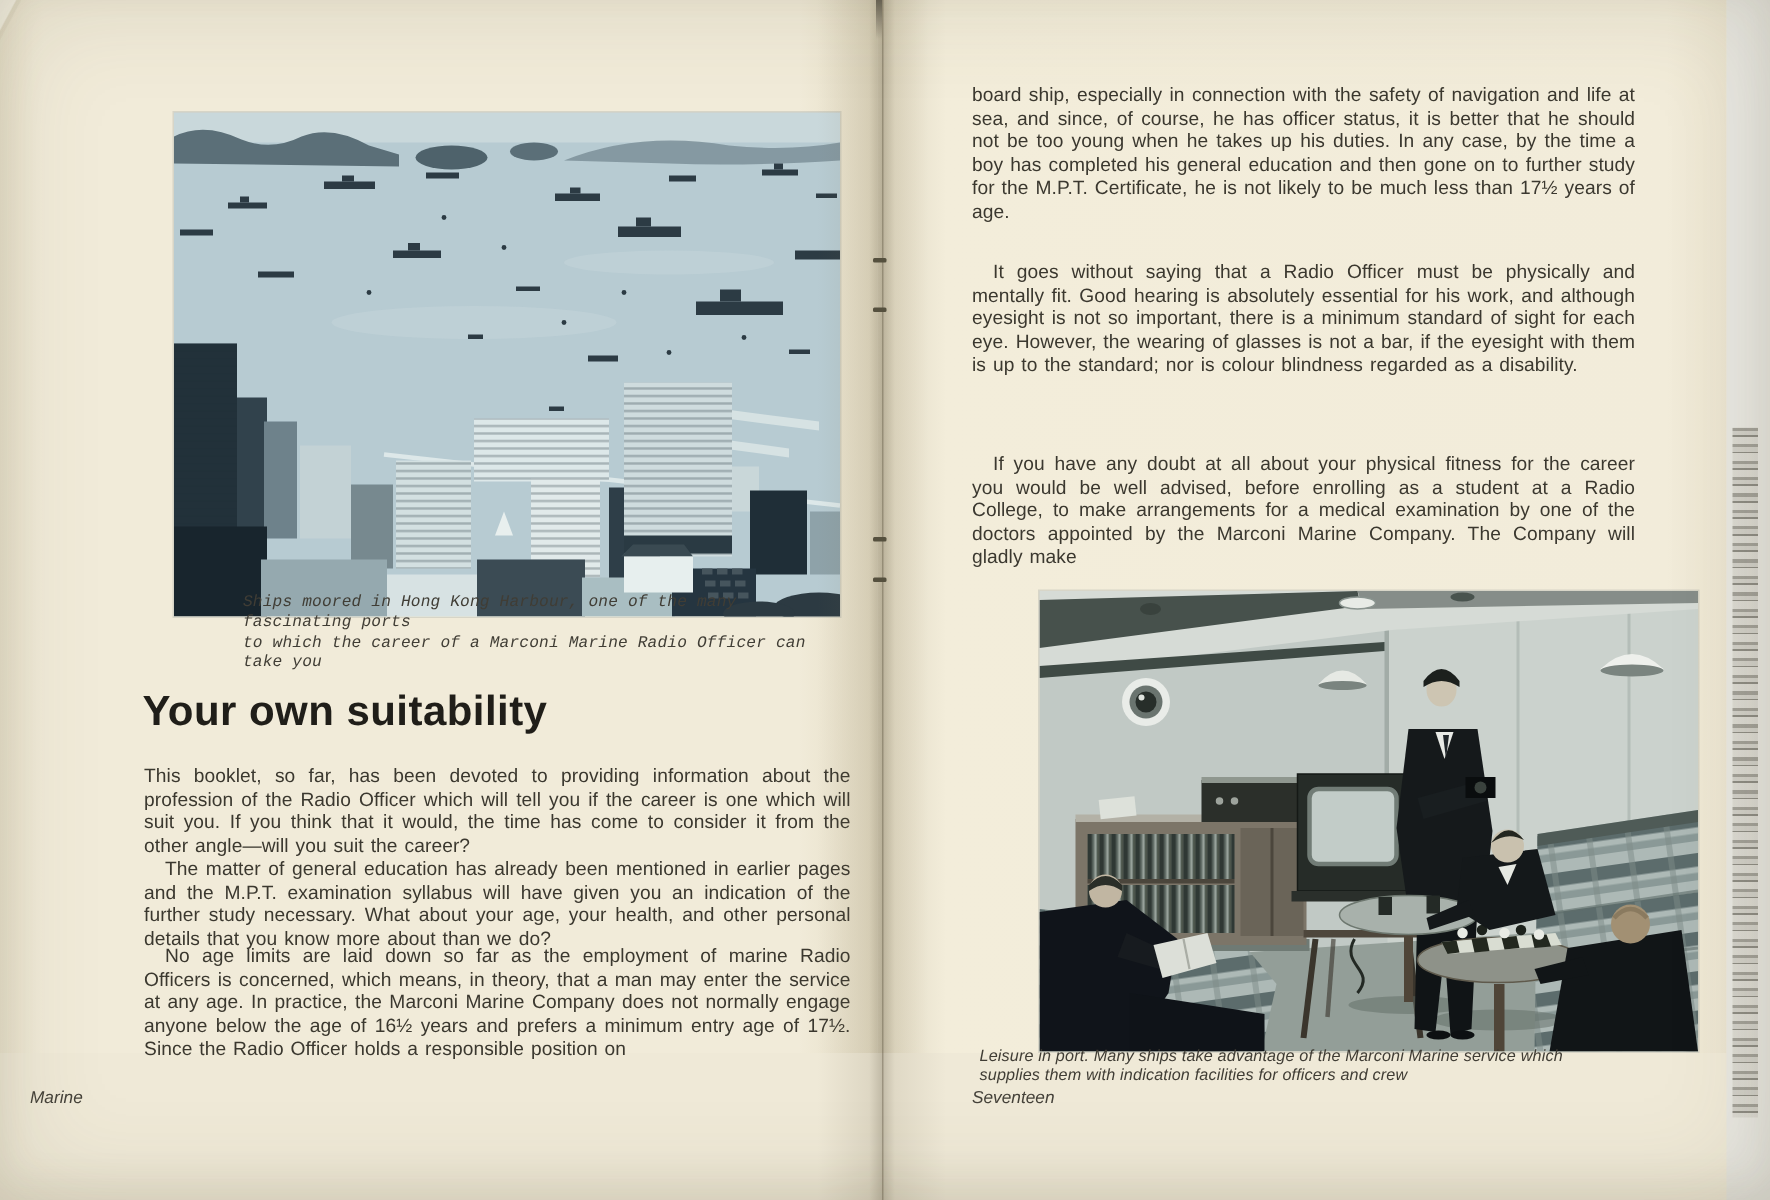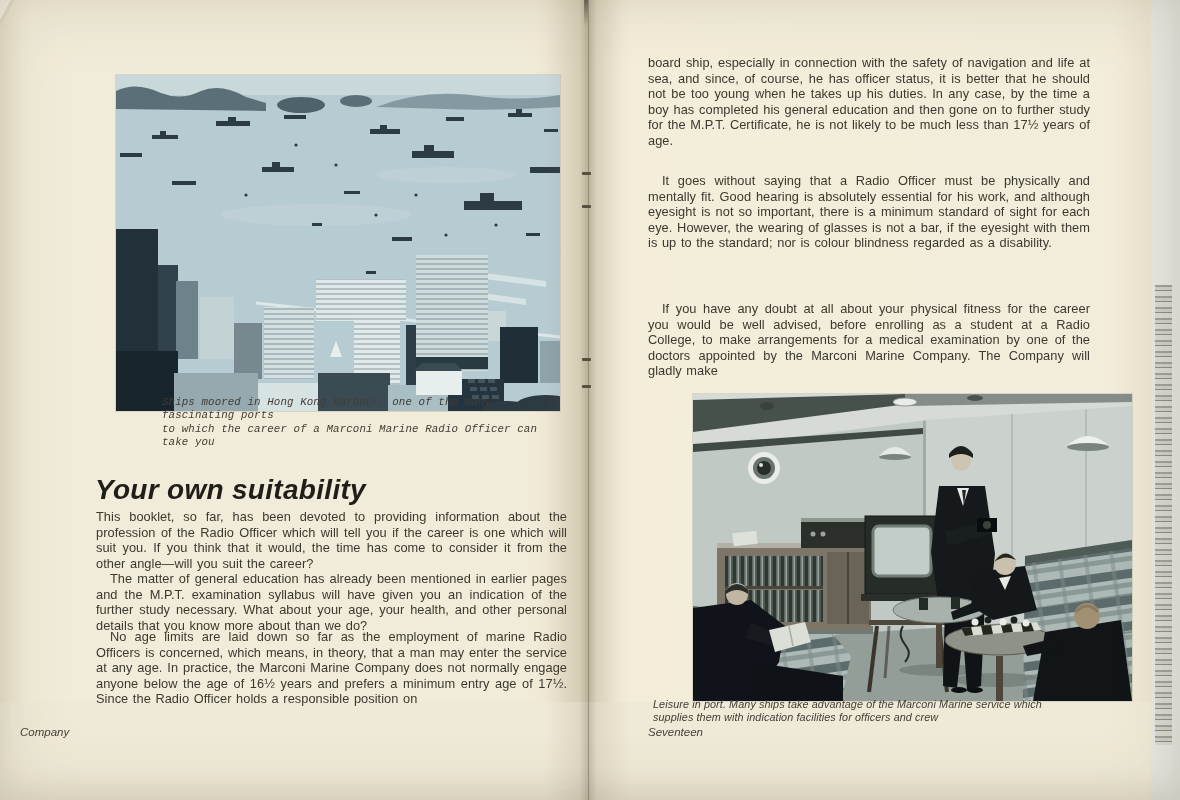--- a/index.html
+++ b/index.html
@@ -146,27 +146,27 @@
           <ellipse cx="390" cy="334" rx="24" ry="8" fill="#2c3a42"></ellipse>
         </g>
       </svg>
     </figure>
 
     <div class="caption" style="left:162px;top:396px;width:380px;font-family:Liberation Mono, monospace;">
       <div>Ships moored in Hong Kong Harbour, one of the many fascinating ports</div>
       <div>to which the career of a Marconi Marine Radio Officer can take you</div>
     </div>
 
-    <h1 class="heading" style="left:95px;top:474px;font-style:italic;">Your own suitability</h1>
+    <h1 class="heading" style="left:95px;top:458px;">Your own suitability</h1>
 
     <p class="para" style="left:96px;top:509px;width:471px;">This booklet, so far, has been devoted to providing information about the profession of the Radio Officer which will tell you if the career is one which will suit you. If you think that it would, the time has come to consider it from the other angle—will you suit the career?</p>
     <p class="para ind" style="left:96px;top:571px;width:471px;">The matter of general education has already been mentioned in earlier pages and the M.P.T. examination syllabus will have given you an indication of the further study necessary. What about your age, your health, and other personal details that you know more about than we do?</p>
     <p class="para ind" style="left:96px;top:629px;width:471px;">No age limits are laid down so far as the employment of marine Radio Officers is concerned, which means, in theory, that a man may enter the service at any age. In practice, the Marconi Marine Company does not normally engage anyone below the age of 16½ years and prefers a minimum entry age of 17½. Since the Radio Officer holds a responsible position on</p>
 
-    <div class="folio" style="left:20px;top:726px;">Company</div>
+    <div class="folio" style="left:20px;top:726px;">Marine</div>
   </div>
 
   <div class="page page-right">
 
     <p class="para" style="left:63px;top:55px;width:442px;">board ship, especially in connection with the safety of navigation and life at sea, and since, of course, he has officer status, it is better that he should not be too young when he takes up his duties. In any case, by the time a boy has completed his general education and then gone on to further study for the M.P.T. Certificate, he is not likely to be much less than 17½ years of age.</p>
     <p class="para ind" style="left:63px;top:173px;width:442px;">It goes without saying that a Radio Officer must be physically and mentally fit. Good hearing is absolutely essential for his work, and although eyesight is not so important, there is a minimum standard of sight for each eye. However, the wearing of glasses is not a bar, if the eyesight with them is up to the standard; nor is colour blindness regarded as a disability.</p>
     <p class="para ind" style="left:63px;top:278px;width:442px;margin-top:23px;">If you have any doubt at all about your physical fitness for the career you would be well advised, before enrolling as a student at a Radio College, to make arrangements for a medical examination by one of the doctors appointed by the Marconi Marine Company. The Company will gladly make</p>
 
     <figure class="photo" style="left:68px;top:378px;">
       <svg width="439" height="307" viewBox="0 0 439 307">

